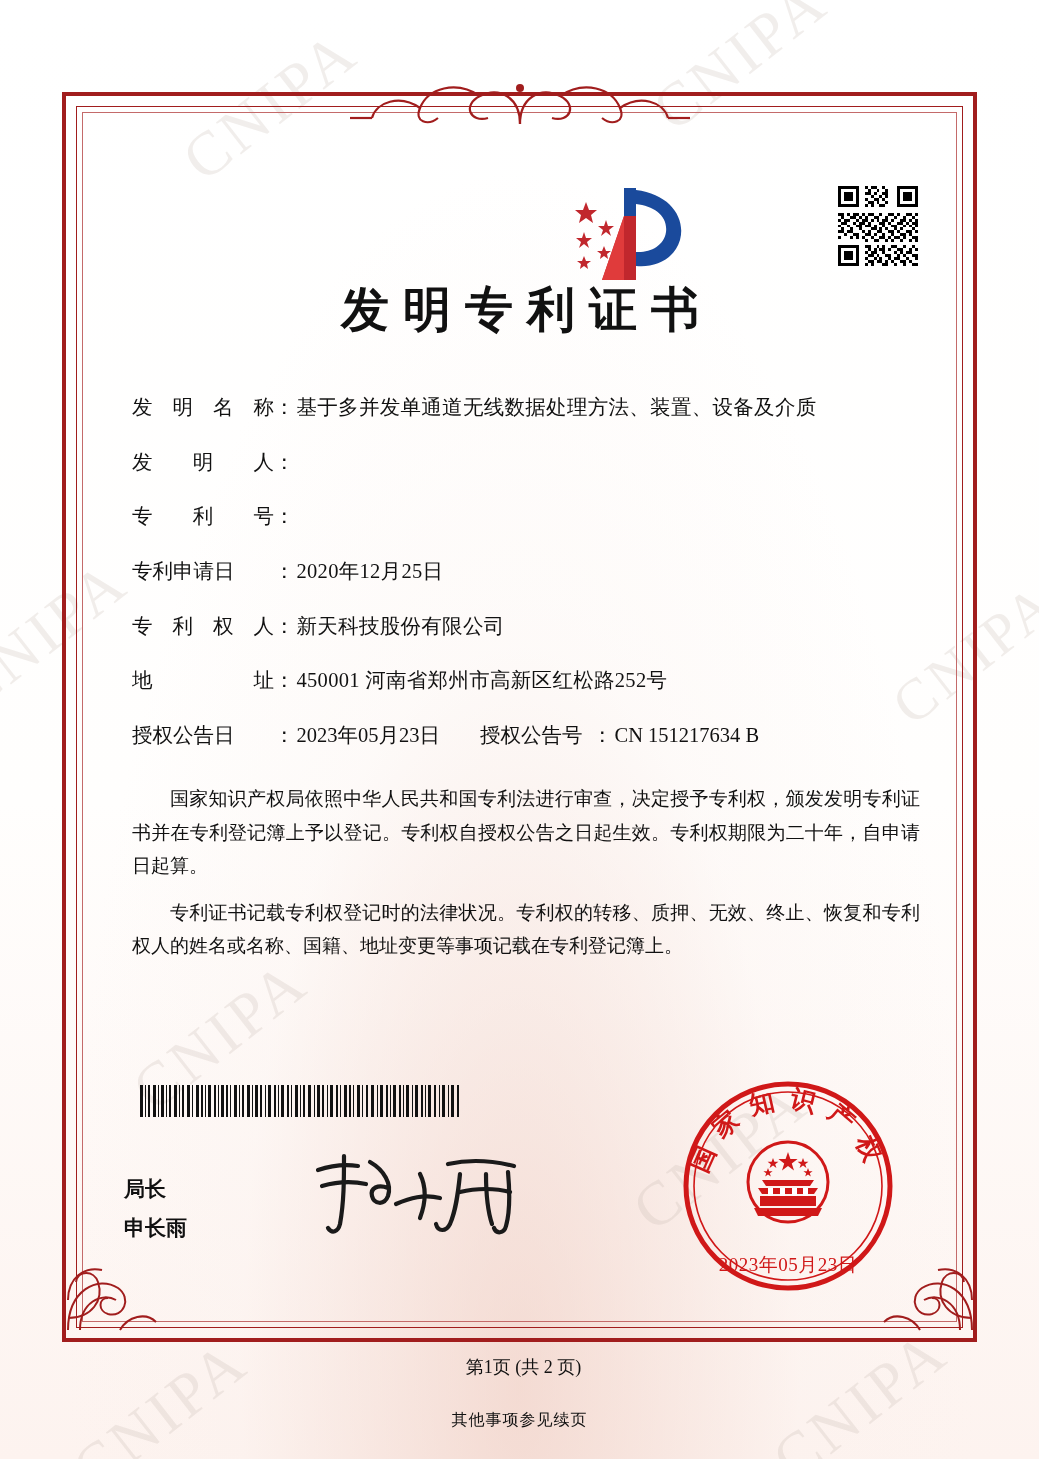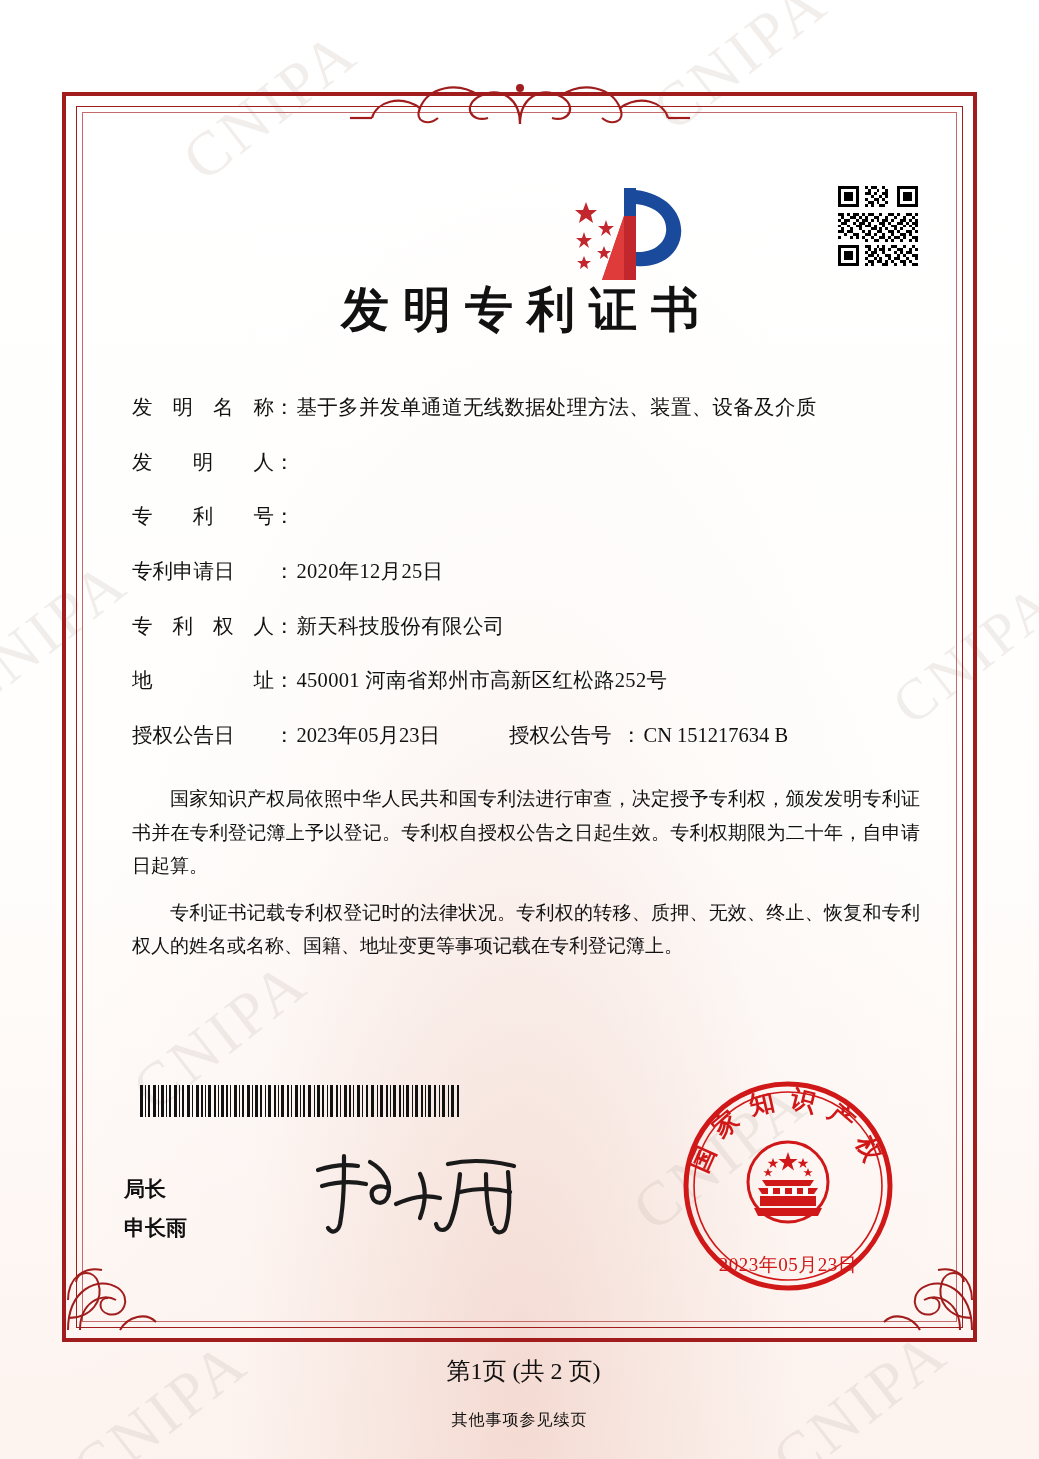--- a/index.html
+++ b/index.html
@@ -141,21 +141,21 @@
   }
   .field-value {
     flex: 1;
     letter-spacing: 0.3px;
   }
   .field-row.dual .second-label {
     width: 112px;
     flex: 0 0 112px;
     display: flex;
     justify-content: space-between;
-    margin-left: 69px;
+    margin-left: 40px;
   }
   .field-row.dual .second-value {
     flex: 0 0 auto;
   }
   .paragraphs {
     margin-top: 34px;
     padding-left: 22px;
     padding-right: 10px;
   }
   .para {
@@ -195,21 +195,21 @@
     width: 170px;
     text-align: center;
     font-size: 19px;
     color: #d01818;
     letter-spacing: 0.5px;
   }
   .page-no {
     position: absolute;
     left: 8px; right: 0; top: 1355px;
     text-align: center;
-    font-size: 24px;
+    font-size: 18px;
     color: #111;
   }
   .footer-note {
     position: absolute;
     left: 0; right: 0; top: 1410px;
     text-align: center;
     font-size: 16px;
     color: #111;
     letter-spacing: 1px;
   }

